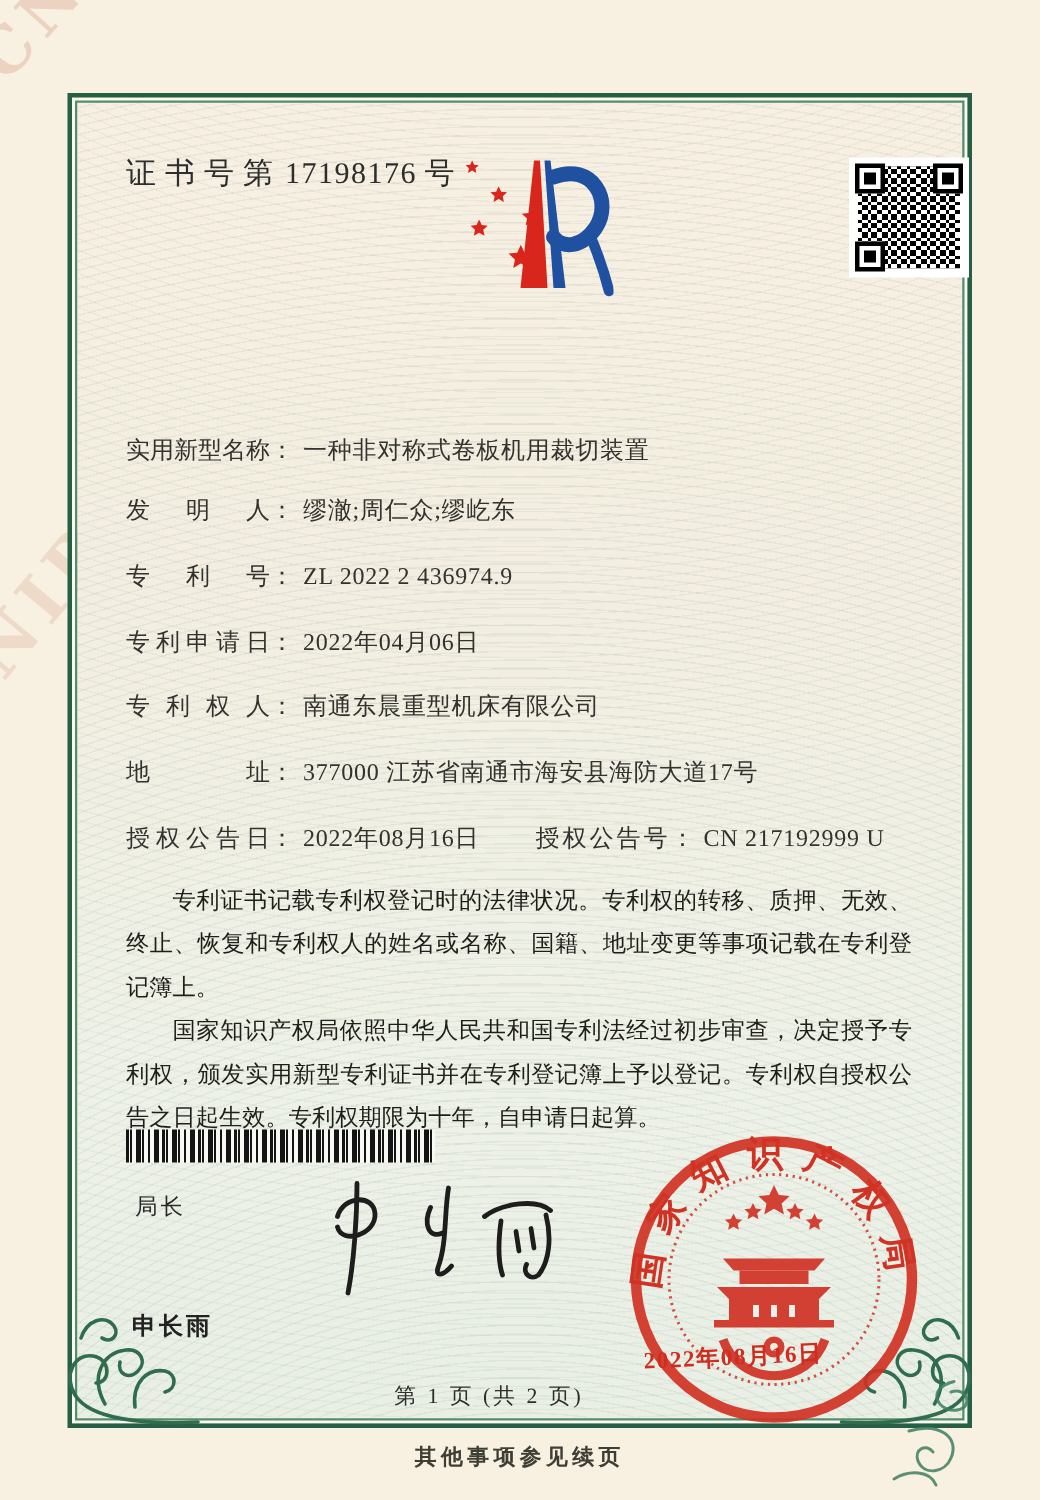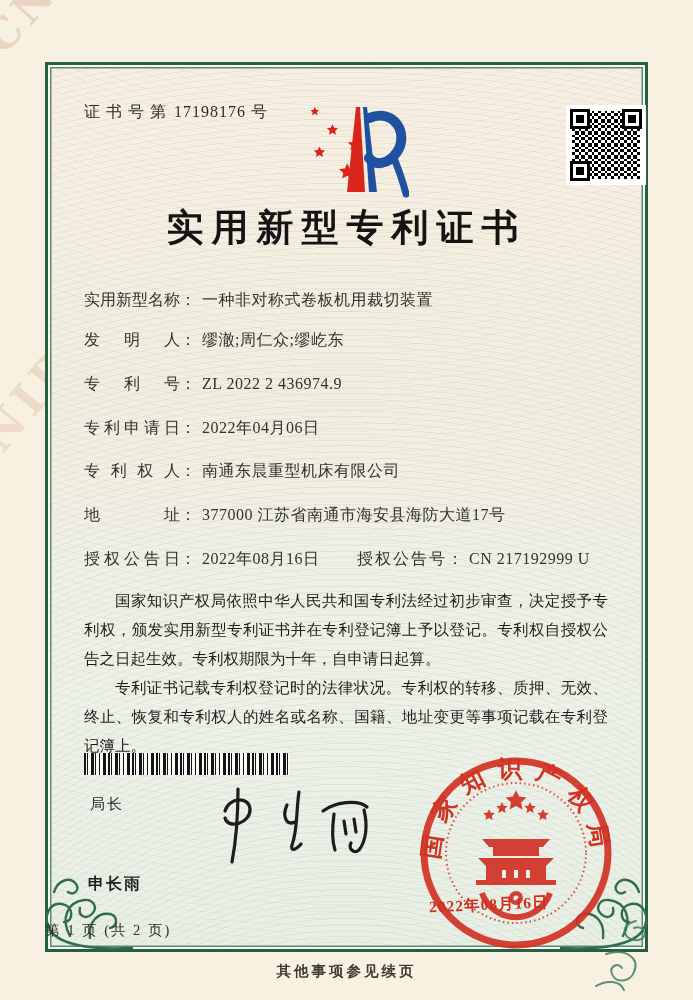--- a/index.html
+++ b/index.html
@@ -24,21 +24,21 @@
     background:
       repeating-radial-gradient(130% 85% at 50% 135%, rgba(108,146,124,.10) 0 1px, rgba(0,0,0,0) 1px 6px),
       repeating-radial-gradient(140% 95% at 50% -70%, rgba(108,146,124,.07) 0 1px, rgba(0,0,0,0) 1px 7px),
       linear-gradient(180deg,#f7efe2 0%,#f3eee1 38%,#eef1e7 72%,#e9efe5 100%);}
 
   .corner-flourish{position:absolute;z-index:3;}
   .cf-left{left:40px;top:858px;}
   .cf-right{left:558px;top:858px;transform:scaleX(-1);}
 
   
-  .cert-no{position:absolute;left:84px;top:102px;z-index:4;font-size:16px;color:#2d2d2d;}
+  .cert-no{position:absolute;left:84px;top:102px;z-index:4;font-size:20px;color:#2d2d2d;}
   .cert-no .pfx{letter-spacing:6px;}
   .cert-no .num{letter-spacing:1px;margin-left:2px;}
   .cert-no .sfx{margin-left:5px;}
 
   .logo{position:absolute;left:287px;top:102px;z-index:4;}
 
   
   .qr{position:absolute;left:566px;top:105px;width:80px;height:80px;background:#fff;z-index:4;}
   .qr-noise{position:absolute;inset:6px;
     background-image:
@@ -75,21 +75,21 @@
 
   .director-title{position:absolute;left:90px;top:795px;z-index:4;font-size:15px;color:#2a2a2a;letter-spacing:2px;}
   .director-name{position:absolute;left:88px;top:874px;z-index:4;font-size:16px;font-weight:600;color:#222;letter-spacing:2px;}
   .signature{position:absolute;left:195px;top:783px;z-index:4;}
 
   
   .seal{position:absolute;left:411px;top:748px;z-index:5;}
   .seal-date{position:absolute;left:429px;top:893px;width:200px;z-index:6;font-size:15.5px;font-weight:600;
              color:#ce2d20;letter-spacing:1px;transform:rotate(-2.5deg);white-space:nowrap;}
 
-  .page-info{position:absolute;left:45px;top:921px;width:562px;z-index:4;
+  .page-info{position:absolute;left:45px;top:921px;width:562px;z-index:4;text-align:center;
              font-size:14.5px;letter-spacing:2px;color:#2e2d29;}
   .foot-note{position:absolute;left:0;top:962px;width:693px;z-index:4;text-align:center;
              font-size:14.5px;font-weight:600;letter-spacing:3px;color:#3f3e35;}
 
   .guilloche{position:absolute;left:586px;top:916px;z-index:3;opacity:.85;}
 </style>
 </head>
 <body>
 
 <div class="page">
@@ -139,21 +139,20 @@
     <path fill="none" stroke="#2050a0" stroke-width="7" stroke-linecap="round" d="M106,54 C112,68 116,80 119,92"></path>
   </svg>
 
   <div class="qr">
     <div class="qr-noise"></div>
     <div class="qr-f qr-tl"></div>
     <div class="qr-f qr-tr"></div>
     <div class="qr-f qr-bl"></div>
   </div>
 
-  <div class="title">实用新型专利证书</div>
 
   <div class="fields">
     <div class="frow r1">
       <span class="flabel">实用新型名称</span><span class="fcolon">：</span><span class="fval">一种非对称式卷板机用裁切装置</span>
     </div>
     <div class="frow r2">
       <span class="flabel">发明人</span><span class="fcolon">：</span><span class="fval">缪澈;周仁众;缪屹东</span>
     </div>
     <div class="frow r3">
       <span class="flabel">专利号</span><span class="fcolon">：</span><span class="fval">ZL 2022 2 436974.9</span>
@@ -169,22 +168,22 @@
     </div>
     <div class="frow r7">
       <span class="flabel">授权公告日</span><span class="fcolon">：</span><span class="fval">2022年08月16日</span>
       <span class="grant-no">
         <span class="glabel">授权公告号</span><span class="fcolon">：</span><span class="fval">CN 217192999 U</span>
       </span>
     </div>
   </div>
 
   <div class="paras">
+    <p>专利证书记载专利权登记时的法律状况。专利权的转移、质押、无效、终止、恢复和专利权人的姓名或名称、国籍、地址变更等事项记载在专利登记簿上。</p>
     <p>国家知识产权局依照中华人民共和国专利法经过初步审查，决定授予专利权，颁发实用新型专利证书并在专利登记簿上予以登记。专利权自授权公告之日起生效。专利权期限为十年，自申请日起算。</p>
-    <p>专利证书记载专利权登记时的法律状况。专利权的转移、质押、无效、终止、恢复和专利权人的姓名或名称、国籍、地址变更等事项记载在专利登记簿上。</p>
   </div>
 
   <div class="barcode"></div>
 
   <div class="director-title">局长</div>
   <div class="director-name">申长雨</div>
 
   <svg class="signature" width="200" height="85" viewBox="0 0 200 85">
     <g fill="none" stroke="#1d1d1d" stroke-width="3.2" stroke-linecap="round">
       <path d="M30,28 C34,14 54,13 55,26 C56,40 33,47 30,35"></path>

